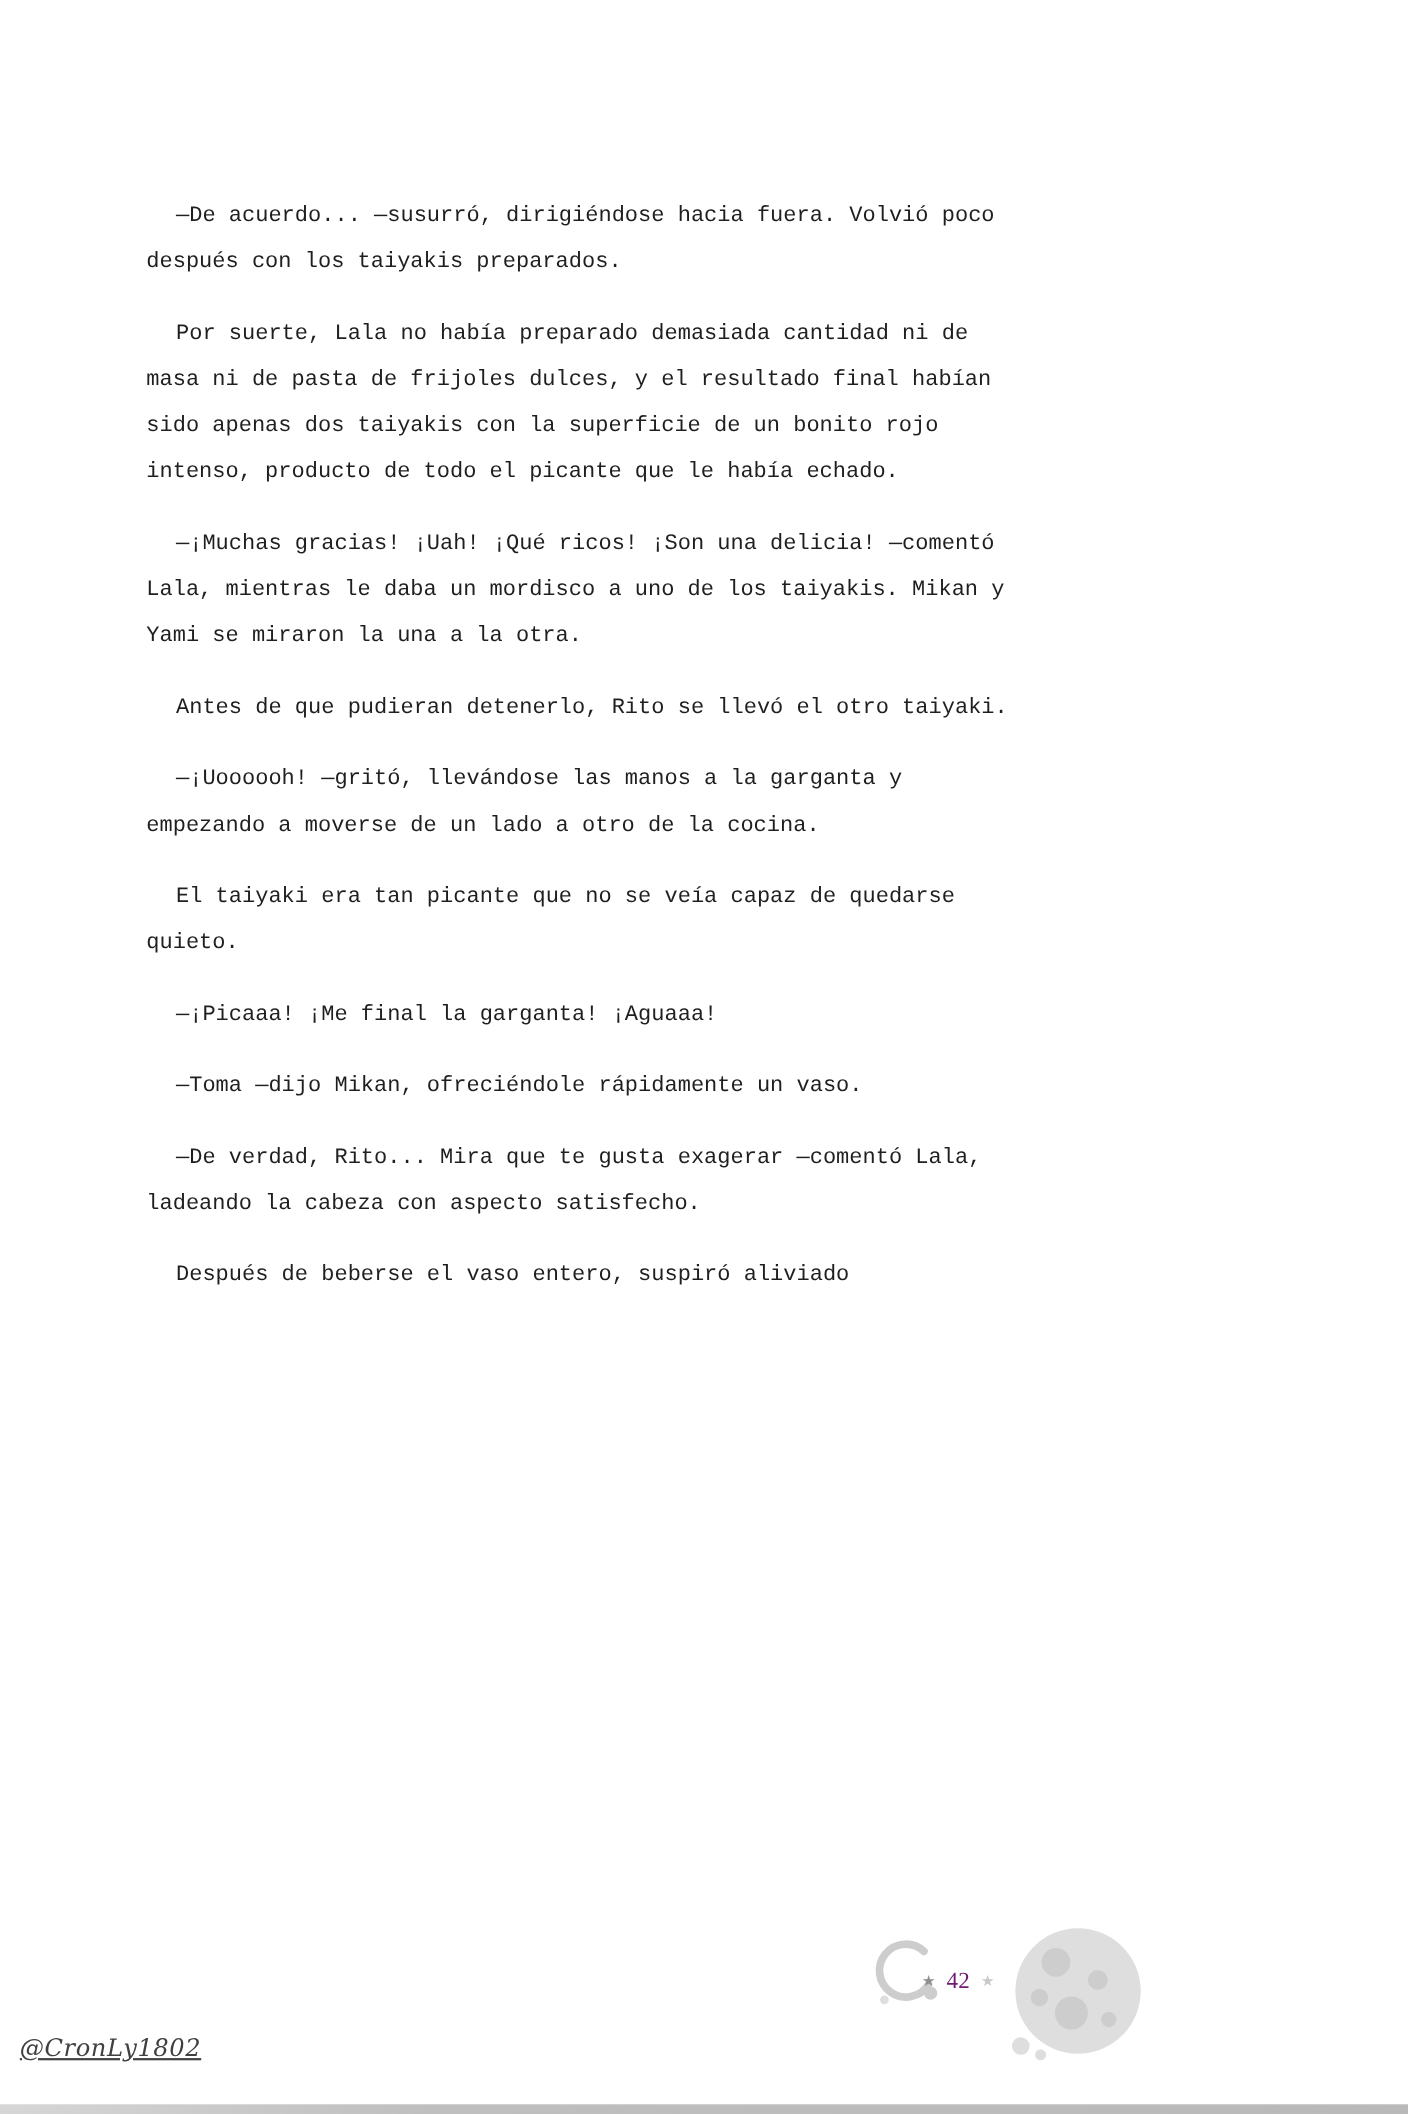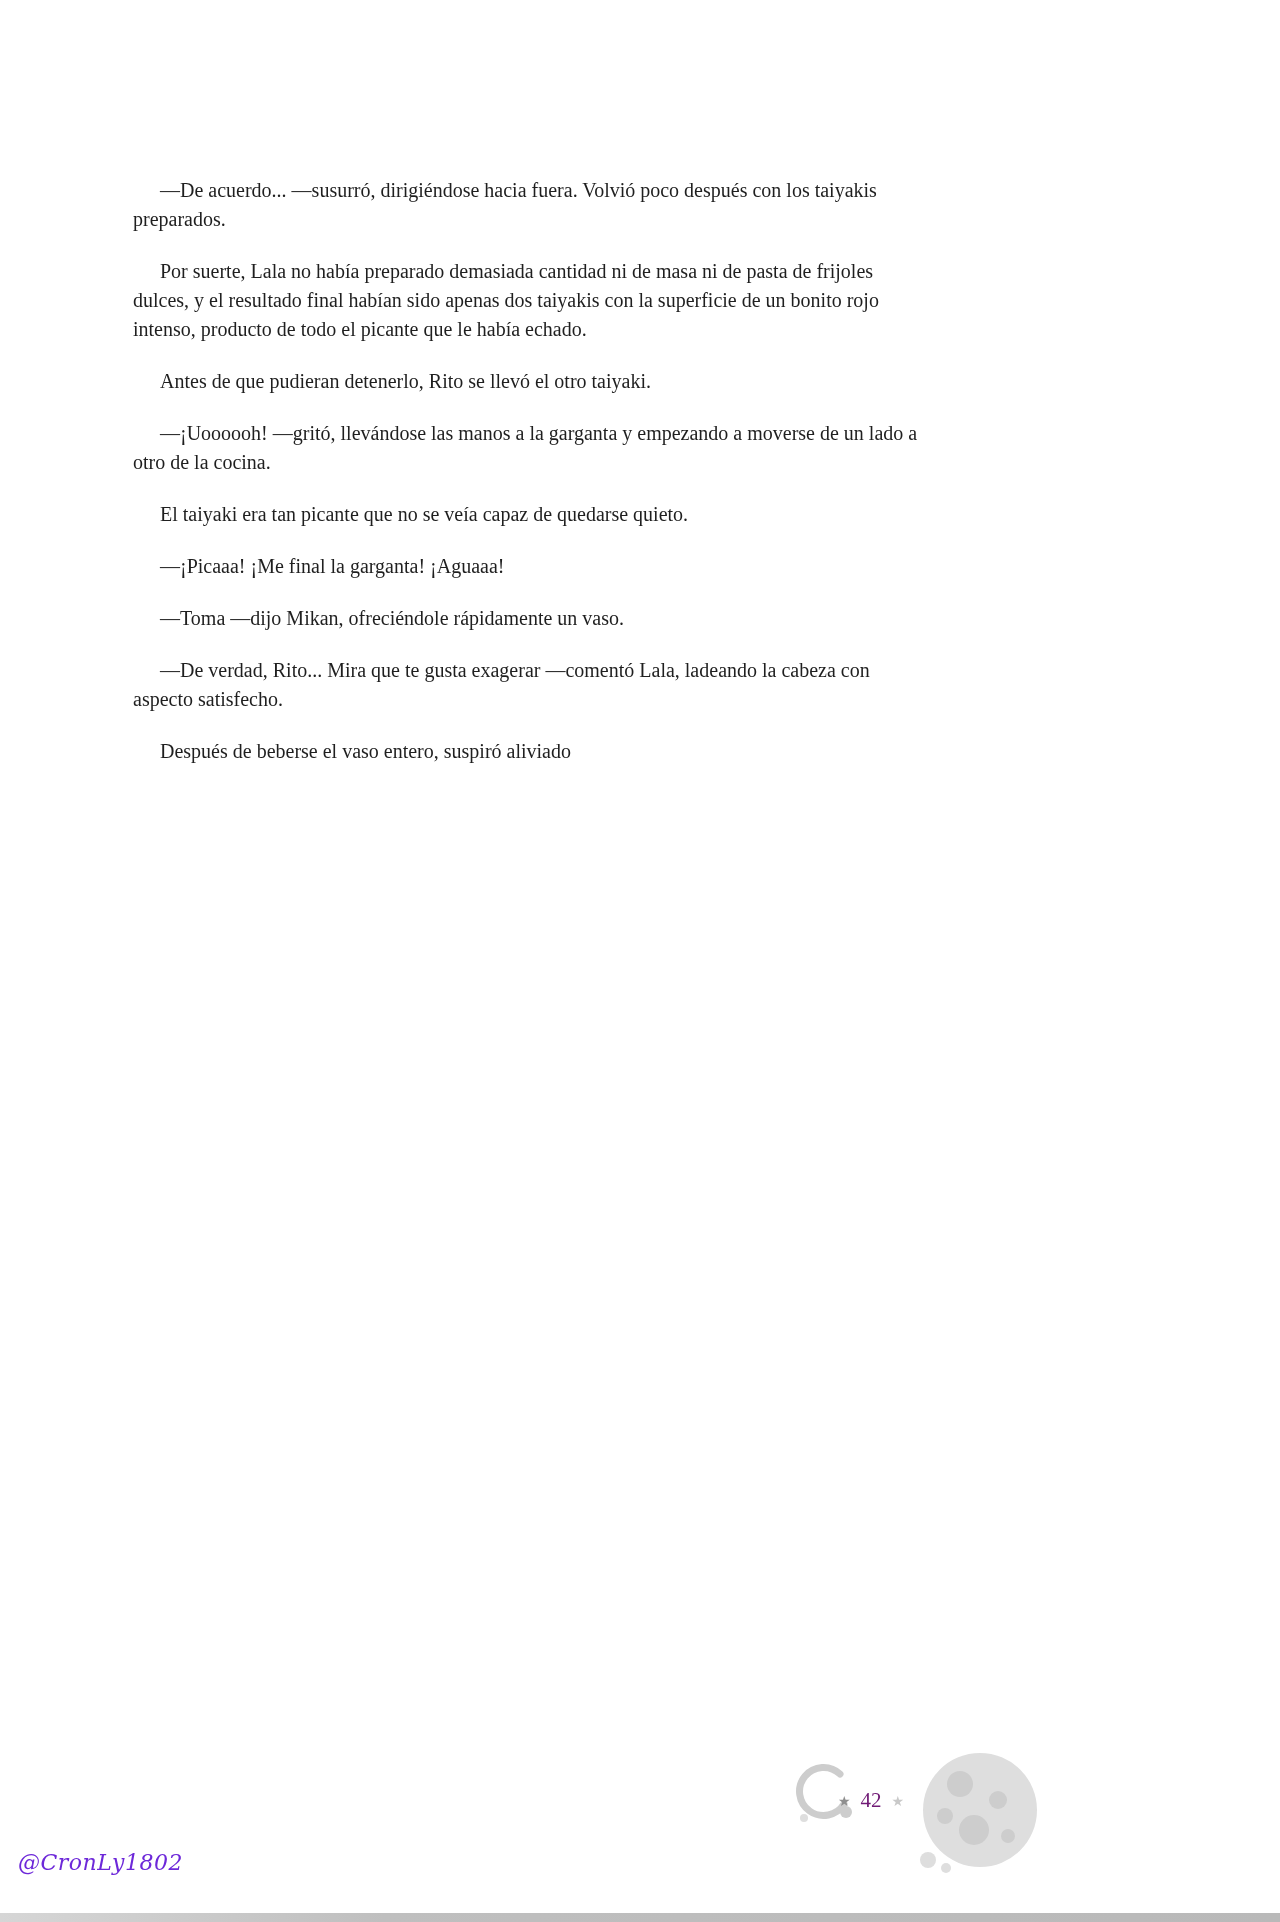--- a/index.html
+++ b/index.html
@@ -17,23 +17,24 @@
   }
   .text-column {
     position: absolute;
     left: 133px;
     top: 176px;
     width: 788px;
   }
   p.para {
     margin: 0 0 23px 0;
     font-size: 20px;
-    line-height: 29px;
+    line-height: 42px;
     text-indent: 27px;
     text-align: left;
+    font-family: Liberation Mono, monospace;
   }
   .footer-decorations {
     position: absolute;
     left: 0;
     top: 1740px;
     width: 1280px;
     height: 182px;
   }
   .cloud-decoration {
     position: absolute;
@@ -68,38 +69,40 @@
     width: 132px;
     height: 132px;
   }
   .watermark {
     position: absolute;
     left: 18px;
     top: 110px;
     font-family: "DejaVu Serif", serif;
     font-style: italic;
     font-size: 22px;
-    color: #6d28d9;
+    color: #404040;
     letter-spacing: 0.5px;
+    text-decoration: underline;
   }
   .bottom-bar {
     position: absolute;
     left: 0;
     right: 0;
     bottom: 0;
     height: 9px;
     background: linear-gradient(to right, #d6d6d6 0%, #bfbfbf 30%, #b9b9b9 100%);
   }
 </style>
 </head>
 <body>
 
 <div class="text-column">
   <p class="para">—De acuerdo... —susurró, dirigiéndose hacia fuera. Volvió poco después con los taiyakis preparados.</p>
   <p class="para">Por suerte, Lala no había preparado demasiada cantidad ni de masa ni de pasta de frijoles dulces, y el resultado final habían sido apenas dos taiyakis con la superficie de un bonito rojo intenso, producto de todo el picante que le había echado.</p>
+  <p class="para">—¡Muchas gracias! ¡Uah! ¡Qué ricos! ¡Son una delicia! —comentó Lala, mientras le daba un mordisco a uno de los taiyakis. Mikan y Yami se miraron la una a la otra.</p>
   <p class="para">Antes de que pudieran detenerlo, Rito se llevó el otro taiyaki.</p>
   <p class="para">—¡Uoooooh! —gritó, llevándose las manos a la garganta y empezando a moverse de un lado a otro de la cocina.</p>
   <p class="para">El taiyaki era tan picante que no se veía capaz de quedarse quieto.</p>
   <p class="para">—¡Picaaa! ¡Me final la garganta! ¡Aguaaa!</p>
   <p class="para">—Toma —dijo Mikan, ofreciéndole rápidamente un vaso.</p>
   <p class="para">—De verdad, Rito... Mira que te gusta exagerar —comentó Lala, ladeando la cabeza con aspecto satisfecho.</p>
   <p class="para">Después de beberse el vaso entero, suspiró aliviado</p>
 </div>
 
 <div class="footer-decorations">

